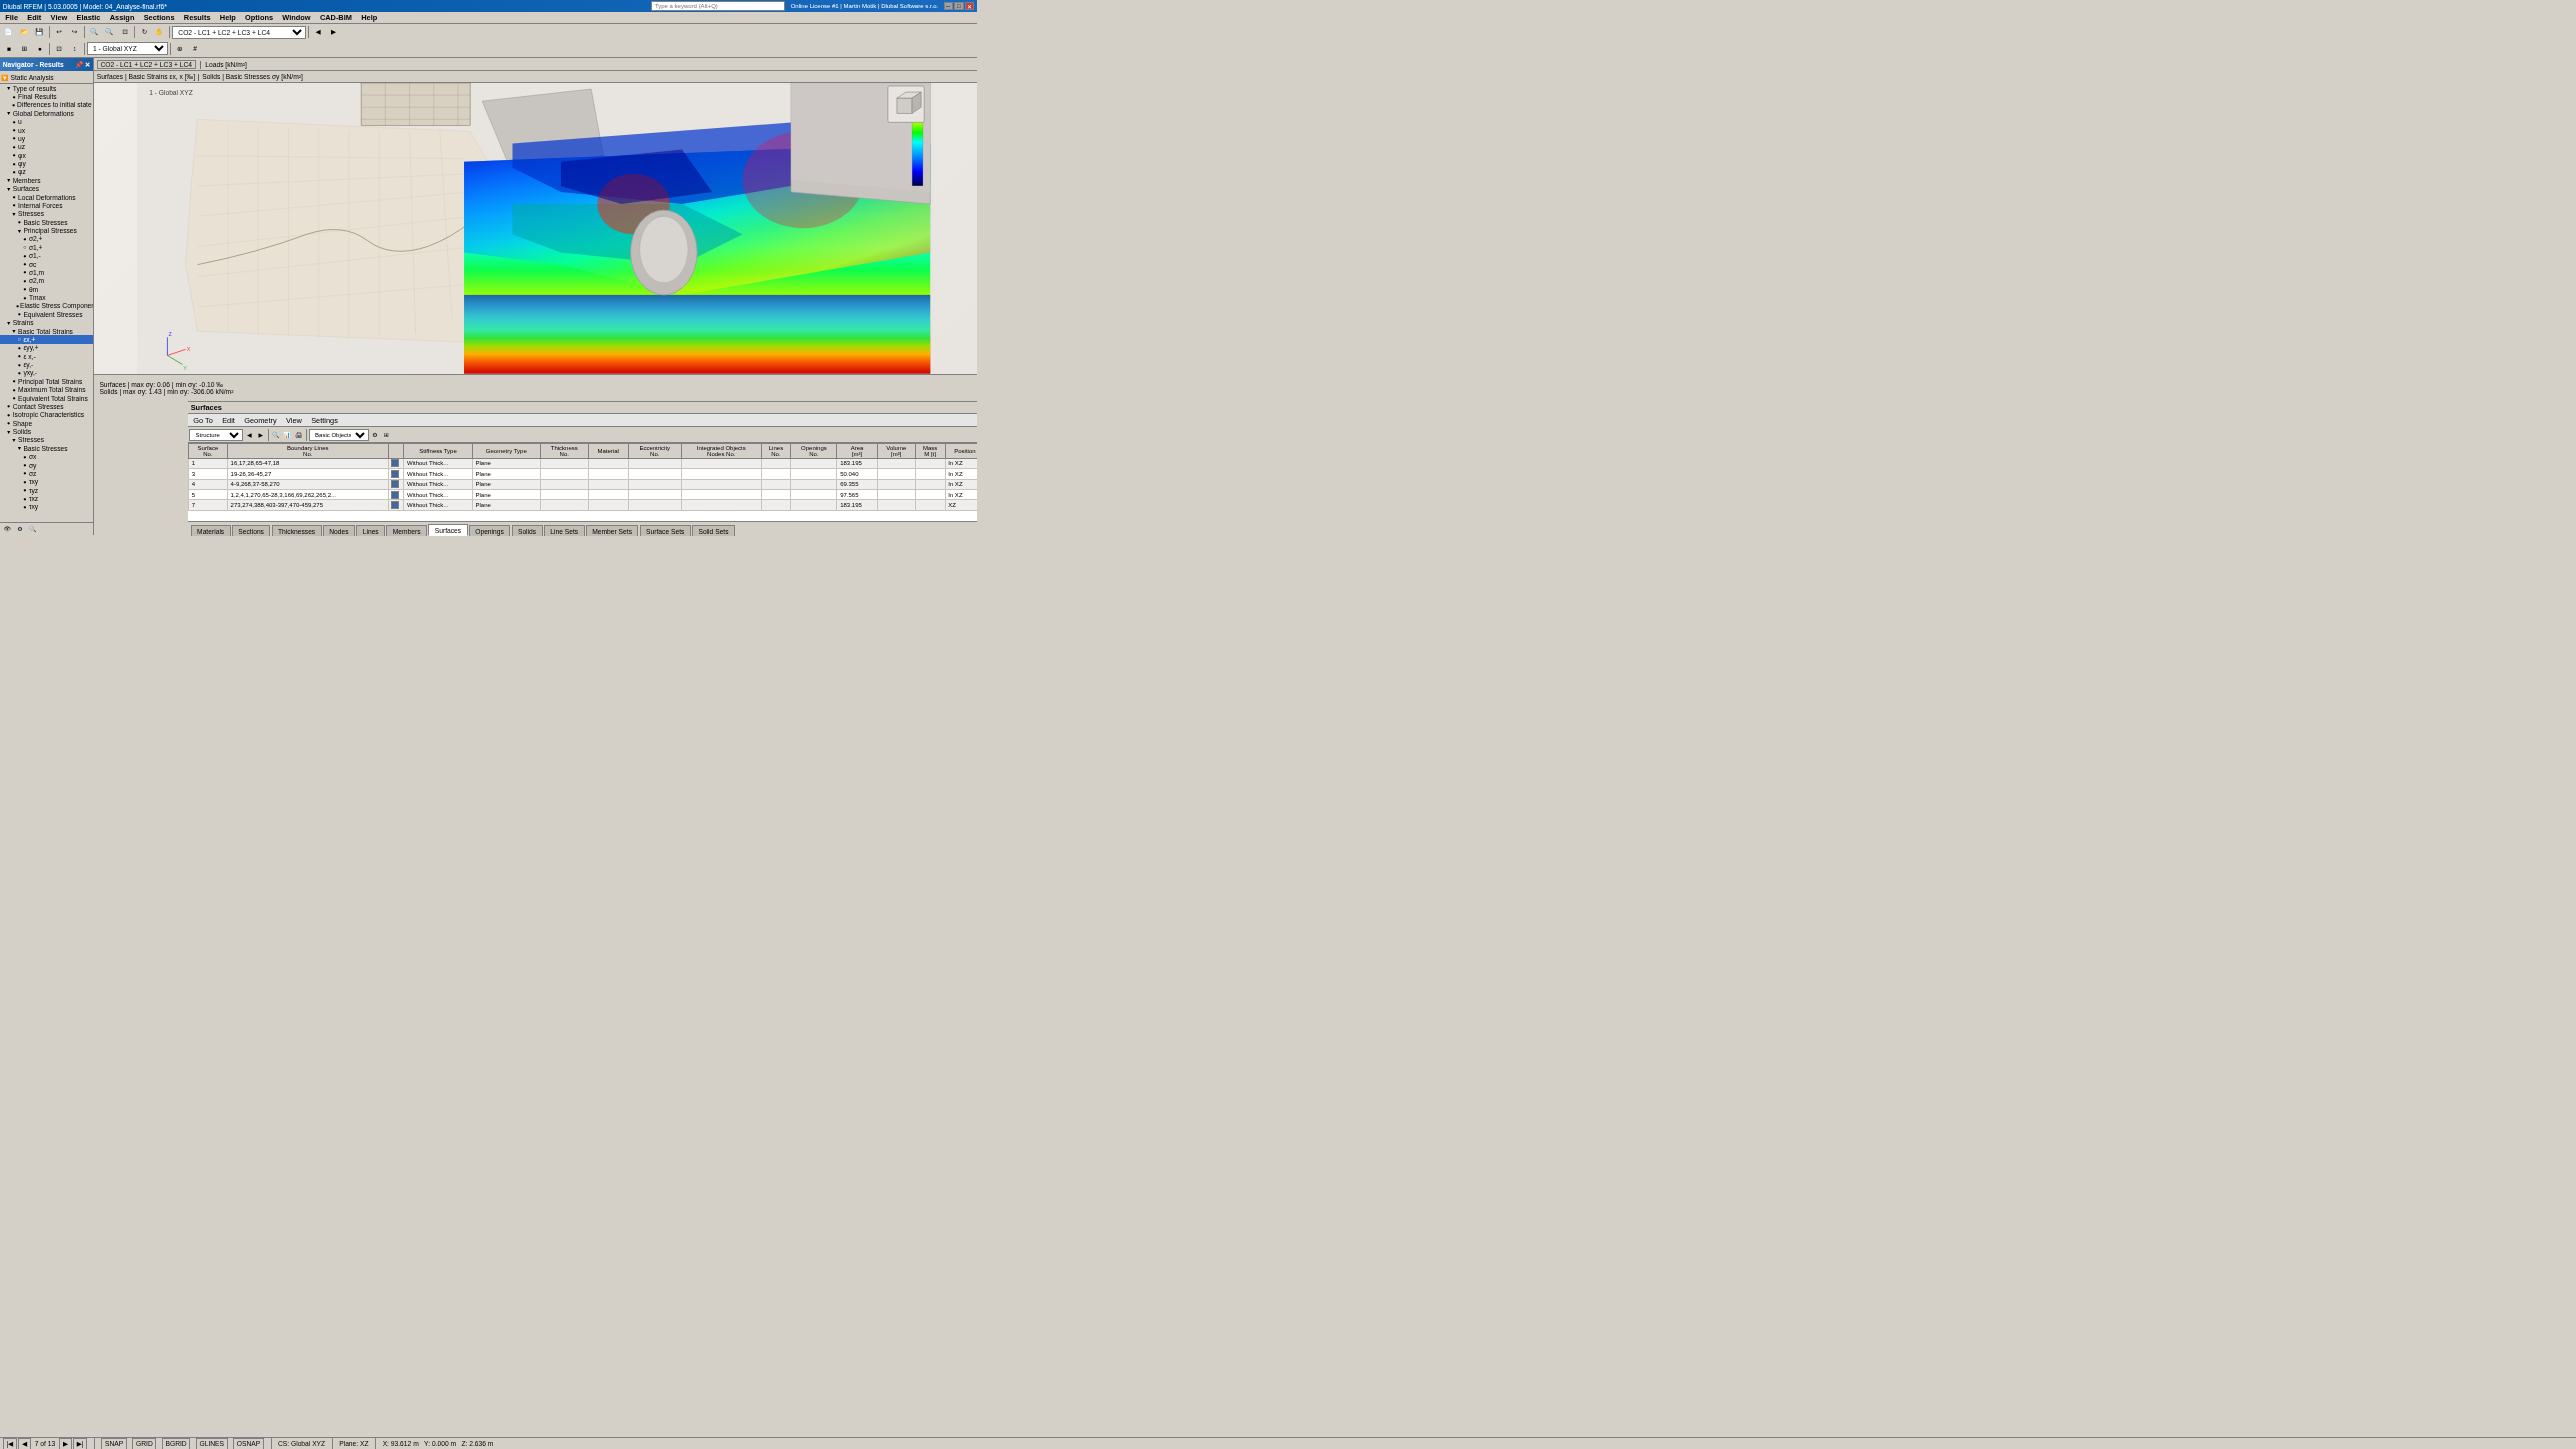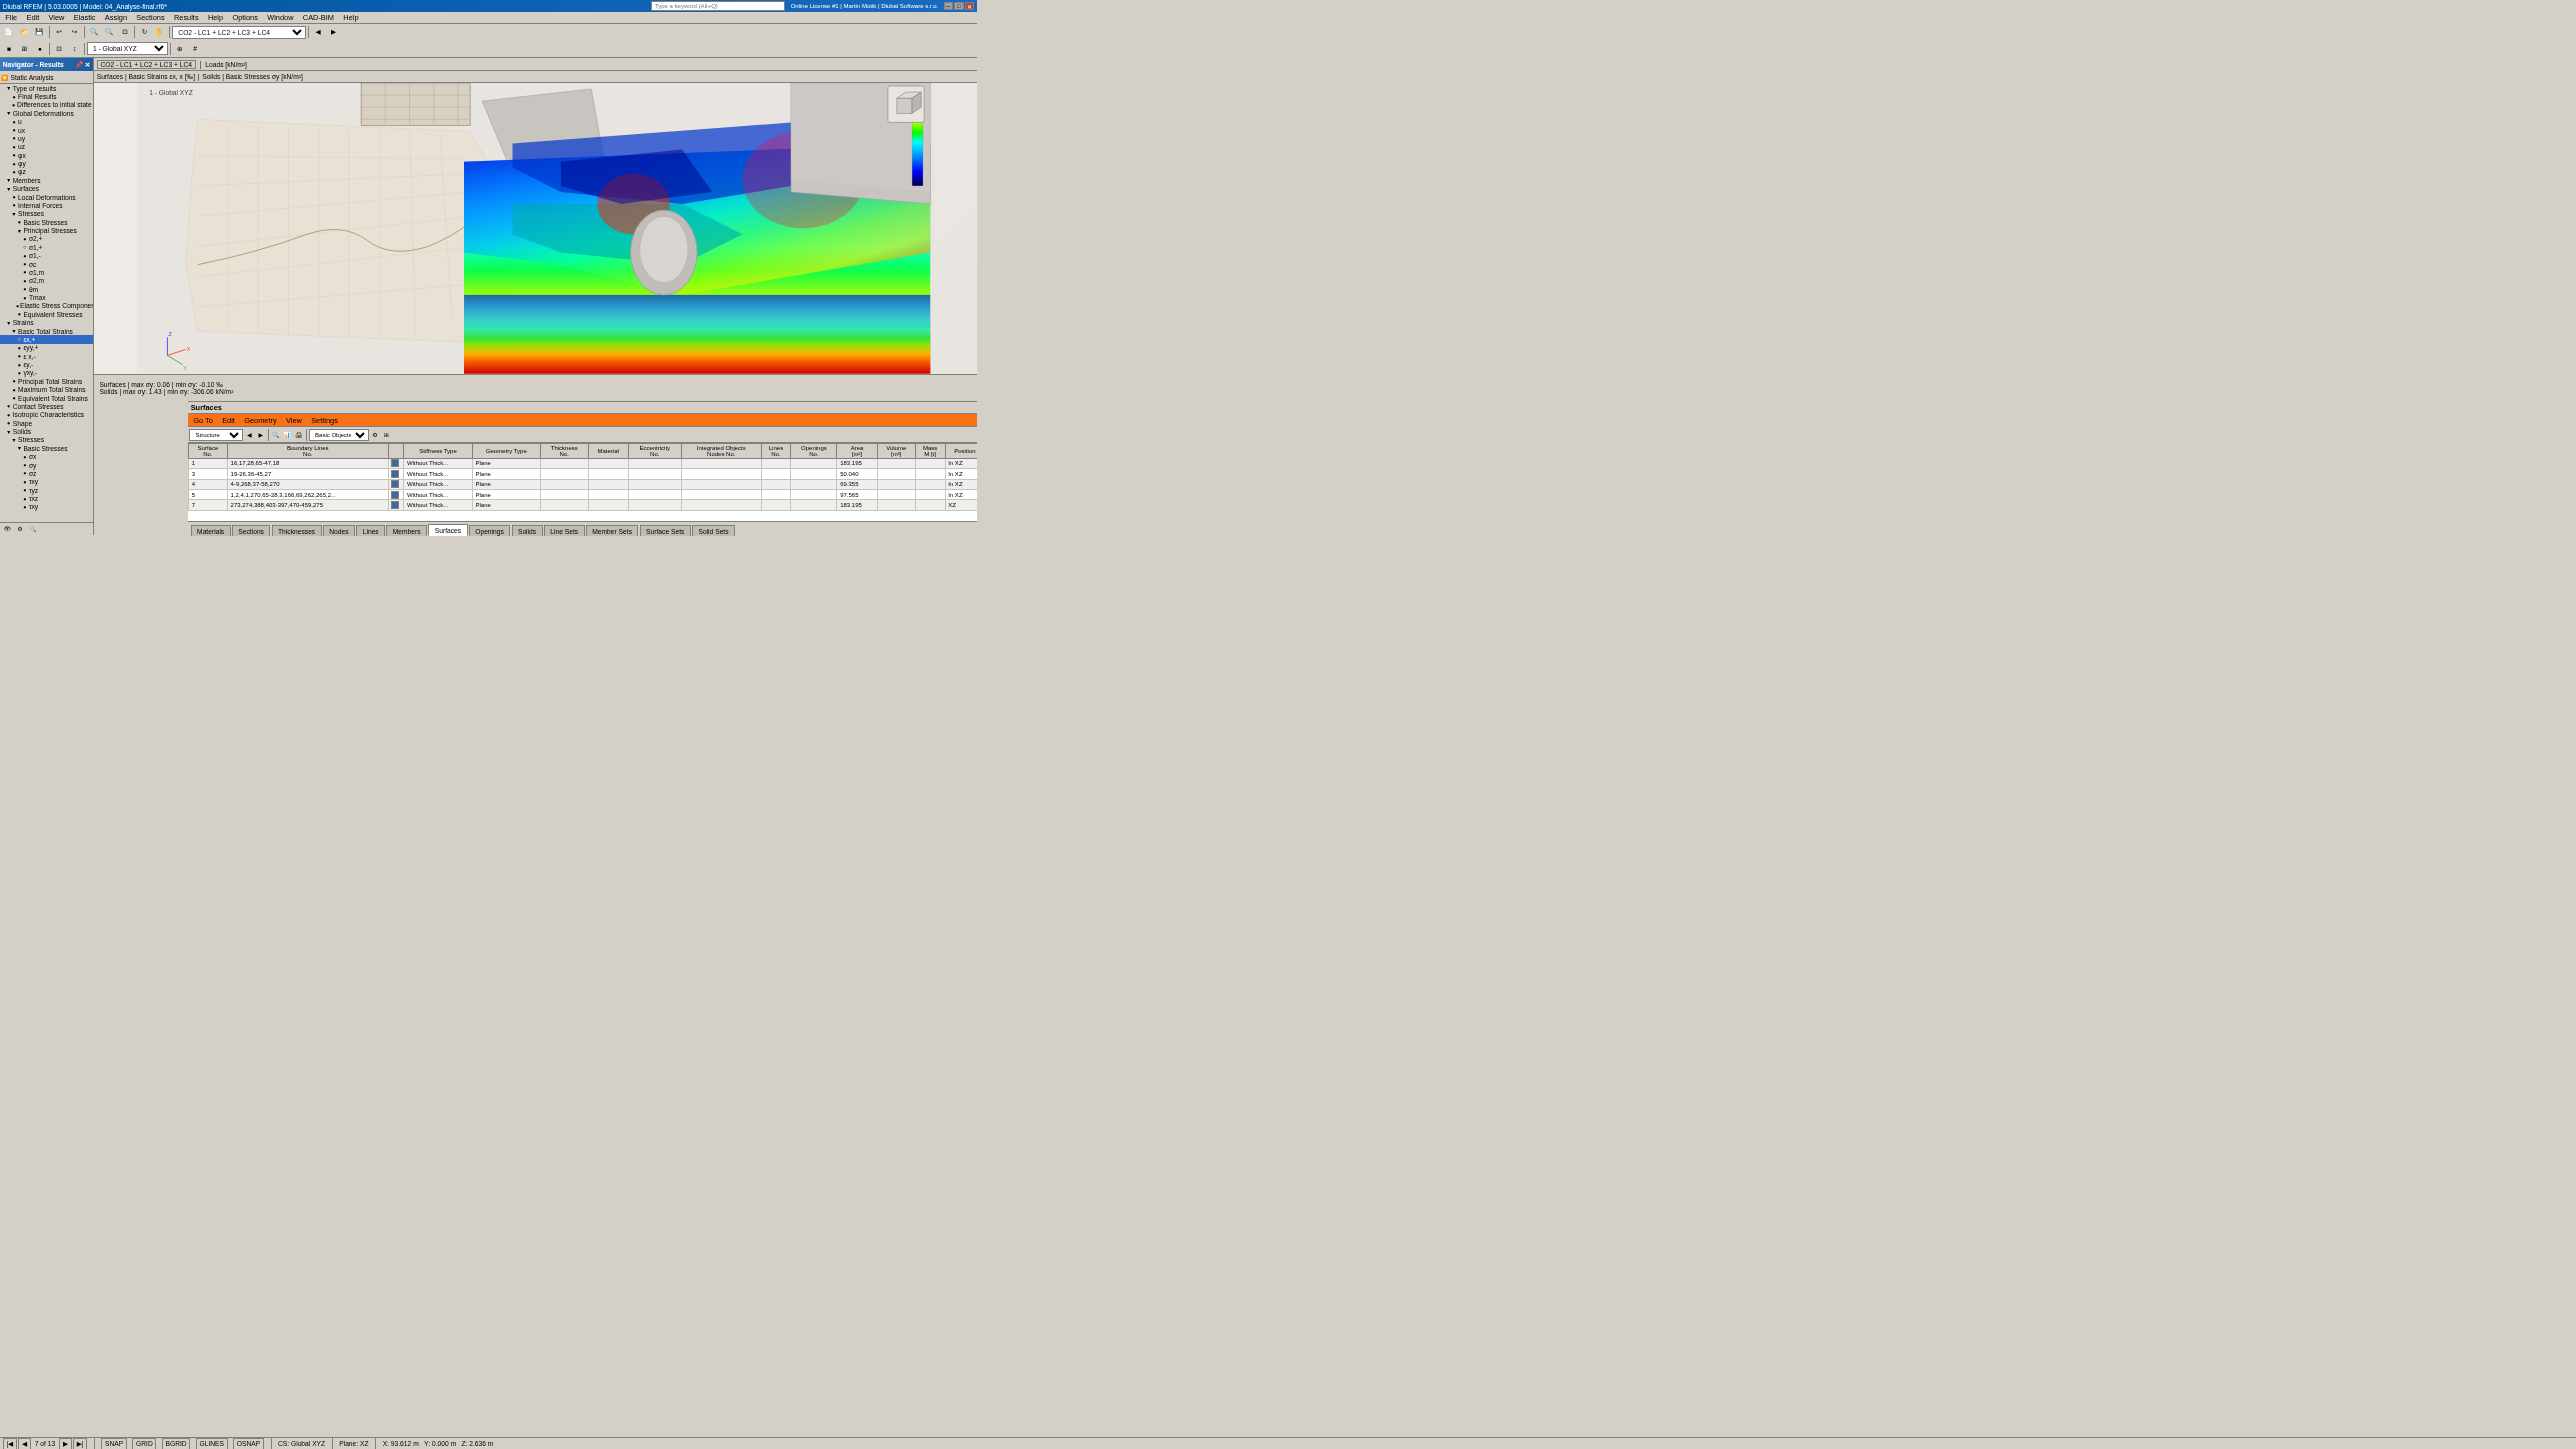--- a/index.html
+++ b/index.html
@@ -43,20 +43,21 @@
 
     
     #menu-bar {
       height: 12px;
       background: #d4d0c8;
       display: flex;
       align-items: center;
       padding: 0 1.3px;
       border-bottom: 0.7px solid #808080;
       gap: 1.3px;
+      font-weight: bold;
     }
     .menu-item {
       padding: 0.7px 4px;
       font-size: 7.4px;
       cursor: pointer;
     }
 
     
     #toolbar-area {
       height: 34px;
@@ -193,21 +194,21 @@
       display: flex;
       align-items: center;
       padding: 0 2.7px;
       font-size: 7.4px;
       font-weight: bold;
       border-bottom: 0.7px solid #808080;
       justify-content: space-between;
     }
     #bottom-panel-menu {
       height: 13.4px;
-      background: #f97316;
+      background: #e5e5e5;
       display: flex;
       align-items: center;
       padding: 0 1.3px;
       gap: 1.3px;
       border-bottom: 0.7px solid #808080;
     }
     #bottom-panel-toolbar {
       height: 16px;
       background: #d4d0c8;
       display: flex;

